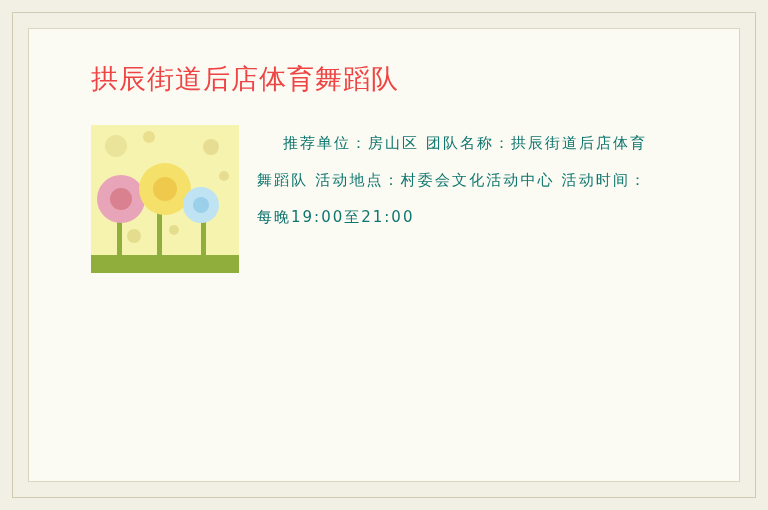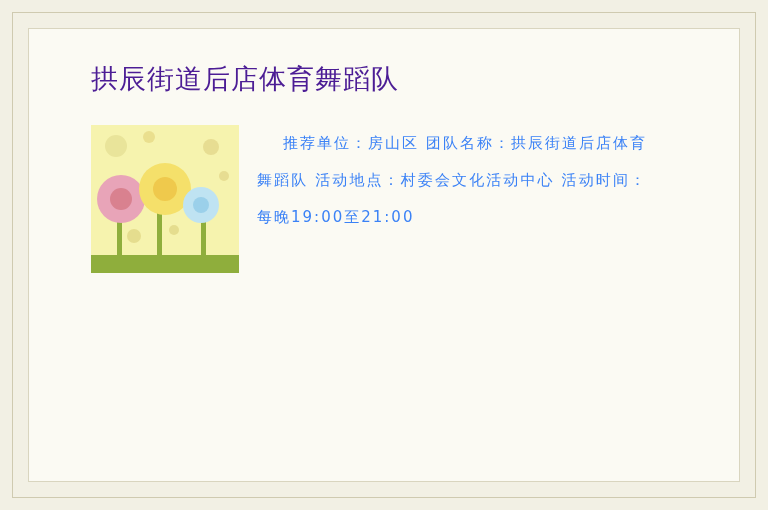--- a/index.html
+++ b/index.html
@@ -44,21 +44,21 @@
     position: absolute;
     left: 0;
     top: 0;
     right: 0;
     bottom: 0;
     padding: 24px 32px;
     box-sizing: border-box;
   }
   .title {
     font-size: 27px;
-    color: #4c1d95;
+    color: #ef4444;
     font-weight: normal;
     letter-spacing: 1px;
     margin: 8px 0 0 30px;
     font-family: "DejaVu Sans", "Liberation Sans", sans-serif;
   }
   .body-area {
     position: relative;
     margin-top: 28px;
   }
   .thumb {
@@ -126,21 +126,21 @@
   .thumb .d3 { left: 112px; top: 14px; width: 16px; height: 16px; background: #e7dd92; }
   .thumb .d4 { left: 128px; top: 46px; width: 10px; height: 10px; background: #e7dd92; }
   .thumb .d5 { left: 36px; top: 104px; width: 14px; height: 14px; background: #e5dd8e; }
   .thumb .d6 { left: 78px; top: 100px; width: 10px; height: 10px; background: #e5dd8e; }
 
   .text-block {
     margin-left: 196px;
     padding-right: 60px;
     font-size: 15px;
     line-height: 2.45;
-    color: #3b82f6;
+    color: #0f766e;
     letter-spacing: 2px;
     font-family: "DejaVu Sans", "Liberation Sans", sans-serif;
     text-align: justify;
   }
   .text-block .indent {
     display: inline-block;
     width: 26px;
   }
 </style>
 </head>

